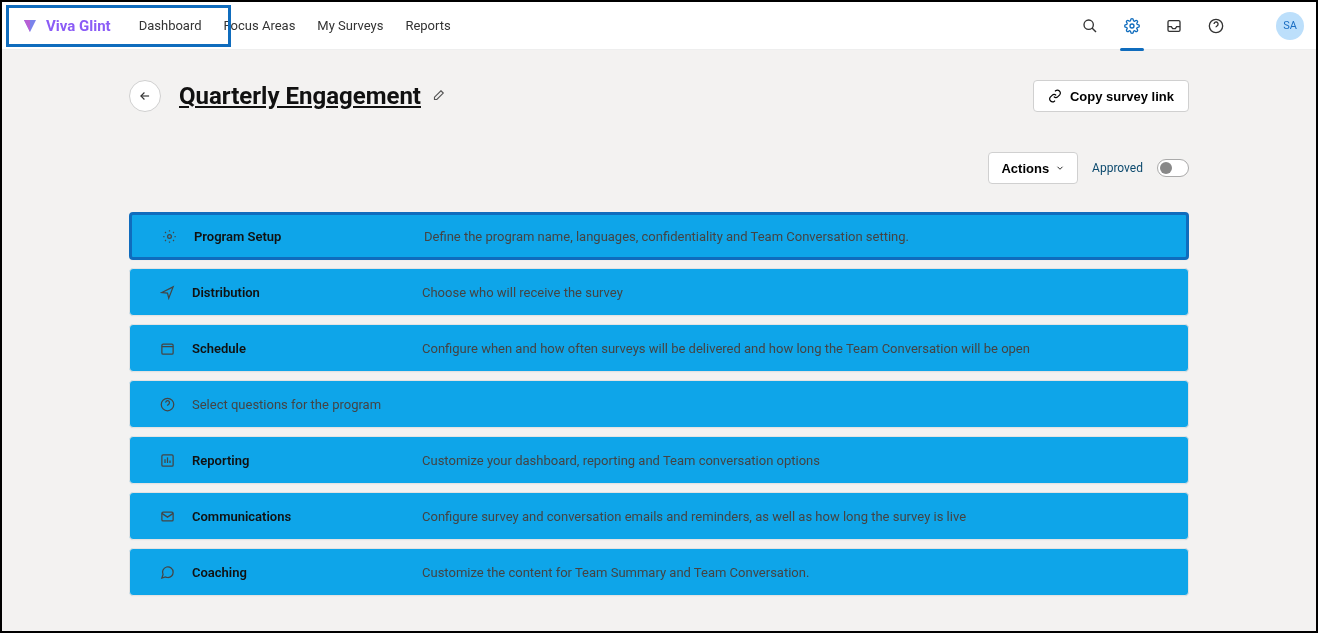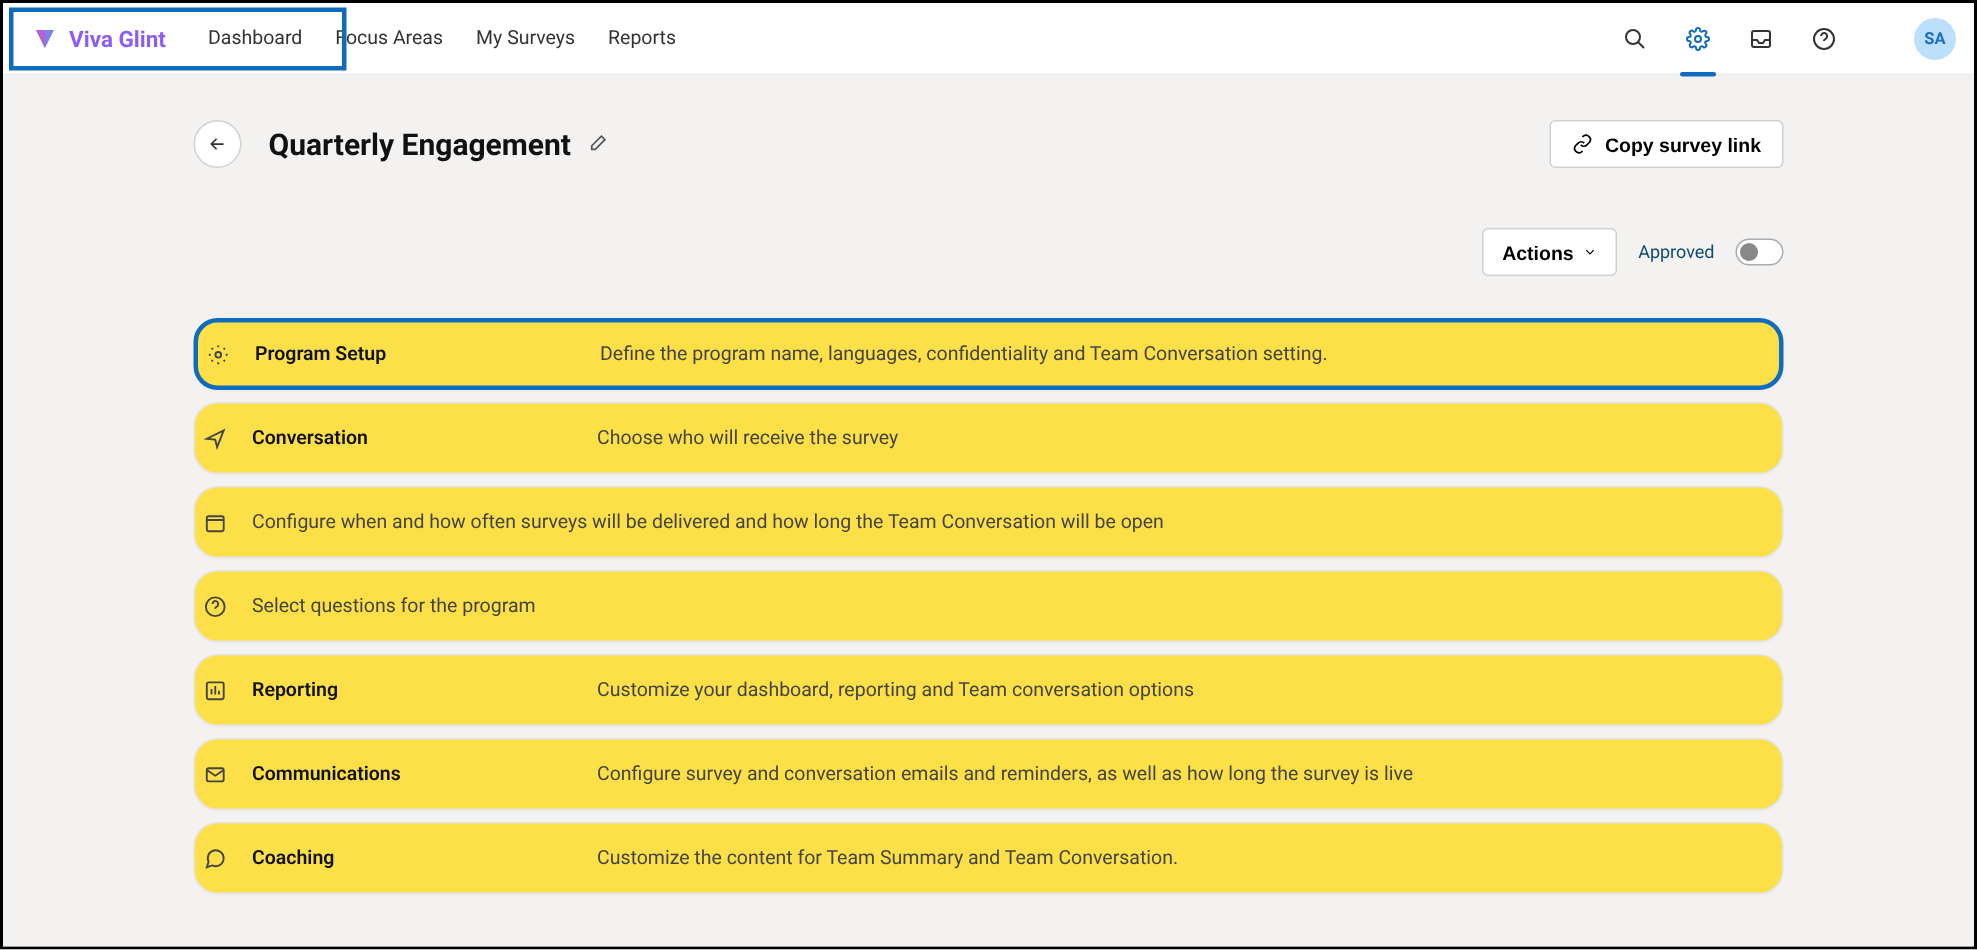--- a/index.html
+++ b/index.html
@@ -8,38 +8,38 @@
   .topnav { height: 48px; background: #fff; border-bottom: 1px solid #eee; display: flex; align-items: center; padding: 0 12px; }
   .brand-group { display: flex; align-items: center; height: 100%; padding: 0 6px; }
   .brand-logo { width: 20px; height: 20px; margin-right: 6px; display:flex; align-items:center; justify-content:center; }
   .brand-name { font-weight: 700; font-size: 15px; color: #8b5cf6; margin-right: 22px; }
   .nav-links { display: flex; align-items: center; height: 100%; }
   .nav-link { font-size: 13px; color: #333; margin-right: 22px; cursor: pointer; }
   .nav-right { margin-left: auto; display: flex; align-items: center; gap: 14px; }
   .icon-btn { width: 28px; height: 28px; display: flex; align-items: center; justify-content: center; cursor: pointer; color: #333; border-radius: 4px; }
   .icon-btn.active { color: #0f6cbd; position: relative; }
   .icon-btn.active::after { content:""; position:absolute; bottom:-11px; left:2px; right:2px; height:3px; background:#0f6cbd; border-radius:2px; }
-  .avatar { width: 28px; height: 28px; border-radius: 50%; background: #bcdffb; color: #1b6ec2; font-size: 11px; font-weight:700; display:flex; align-items:center; justify-content:center; cursor:pointer;margin-left:32px; }
+  .avatar { width: 28px; height: 28px; border-radius: 50%; background: #bcdffb; color: #1b6ec2; font-size: 11px; font-weight:400; display:flex; align-items:center; justify-content:center; cursor:pointer;margin-left:32px; }
   .content-bg { background: #f3f2f1; height: calc(633px - 48px - 4px); padding-top: 30px; }
   .content { width: 1060px; margin: 0 auto; }
   .title-row { display: flex; align-items: center; margin-bottom: 40px; }
   .back-btn { width: 32px; height: 32px; border: 1px solid #d0d0d0; border-radius: 50%; background:#fff; display:flex; align-items:center; justify-content:center; cursor:pointer; margin-right: 18px; position: relative; left: 0; }
-  .page-title { font-size: 20px; font-weight: 700; color:#111; margin-right: 10px; }
+  .page-title { font-size: 24px; font-weight: 700; color:#111; margin-right: 10px; text-decoration: underline; }
   .edit-icon { color:#555; cursor:pointer; }
   .copy-btn { margin-left:auto; background:#fff; border:1px solid #d0d0d0; border-radius:4px; height:32px; padding:0 14px; display:flex; align-items:center; gap:8px; font-size:13px; font-weight:600; cursor:pointer; }
   .section-row { display:flex; align-items:center; margin-bottom: 28px; }
   .section-title-wrap { border: 3px solid #0f6cbd; padding: 10px 16px; }
   .section-title { font-size: 22px; font-weight:600; color:#111; }
   .section-right { margin-left:auto; display:flex; align-items:center; gap:14px; }
   .actions-btn { background:#fff; border:1px solid #d0d0d0; border-radius:4px; height:32px; padding:0 12px; display:flex; align-items:center; gap:6px; font-size:13px; cursor:pointer; font-weight:600; }
   .approved-label { font-size:12px; color:#0c4a6e; }
   .toggle { width:32px; height:18px; border-radius:10px; border:1px solid #aaa; background:#fff; position:relative; cursor:pointer; }
   .toggle::after { content:""; position:absolute; width:12px; height:12px; border-radius:50%; background:#888; top:2px; left:2px; }
   .list { display:flex; flex-direction:column; gap:8px; }
-  .list-item { background:#fde047; border:1px solid #e3e3e3; border-radius:16px; height:48px; display:flex; align-items:center; padding:0 4px; cursor:pointer; box-shadow: 0 1px 1px rgba(0,0,0,0.02); }
+  .list-item { background:#0ea5e9; border:1px solid #e3e3e3; border-radius:4px; height:48px; display:flex; align-items:center; padding:0 28px; cursor:pointer; box-shadow: 0 1px 1px rgba(0,0,0,0.02); }
   .list-item .item-icon { width:18px; display:flex; align-items:center; justify-content:center; color:#444; margin-right:16px; flex-shrink:0; }
   .list-item .item-label { width:230px; font-size:13px; font-weight:600; color:#111; flex-shrink:0; }
   .list-item .item-desc { font-size:13px; color:#444; }
   .hl-brand { position:absolute; top:3px; left:4px; width:225px; height:42px; border:3px solid #0f6cbd; pointer-events:none; }
   .hl-first { border:3px solid #0f6cbd !important; }
   svg { display:block; }
 </style>
 </head>
 <body>
 
@@ -147,31 +147,32 @@
           <span class="item-label">Program Setup</span>
           <span class="item-desc">Define the program name, languages, confidentiality and Team Conversation setting.</span>
         </div>
 
         <div class="list-item">
           <span class="item-icon">
             <svg width="15" height="15" viewBox="0 0 24 24" fill="none" stroke="currentColor" stroke-width="2">
                 <path d="M3 12l18-9-7 18-2-8-9-1z"></path>
               </svg>
           </span>
-          <span class="item-label">Conversation</span>
+          <span class="item-label">Distribution</span>
           <span class="item-desc">Choose who will receive the survey</span>
         </div>
 
         <div class="list-item">
           <span class="item-icon">
             <svg width="15" height="15" viewBox="0 0 24 24" fill="none" stroke="currentColor" stroke-width="2">
                 <rect x="3" y="5" width="18" height="16" rx="2"></rect>
                 <line x1="3" y1="9" x2="21" y2="9"></line>
               </svg>
           </span>
+          <span class="item-label">Schedule</span>
           <span class="item-desc">Configure when and how often surveys will be delivered and how long the Team Conversation will be open</span>
         </div>
 
         <div class="list-item">
           <span class="item-icon">
             <svg width="15" height="15" viewBox="0 0 24 24" fill="none" stroke="currentColor" stroke-width="2">
                 <circle cx="12" cy="12" r="10"></circle>
                 <path d="M9.1 9a3 3 0 1 1 5.8 1c0 2-3 2-3 4"></path>
                 <line x1="12" y1="17" x2="12" y2="17.01"></line>
               </svg>

